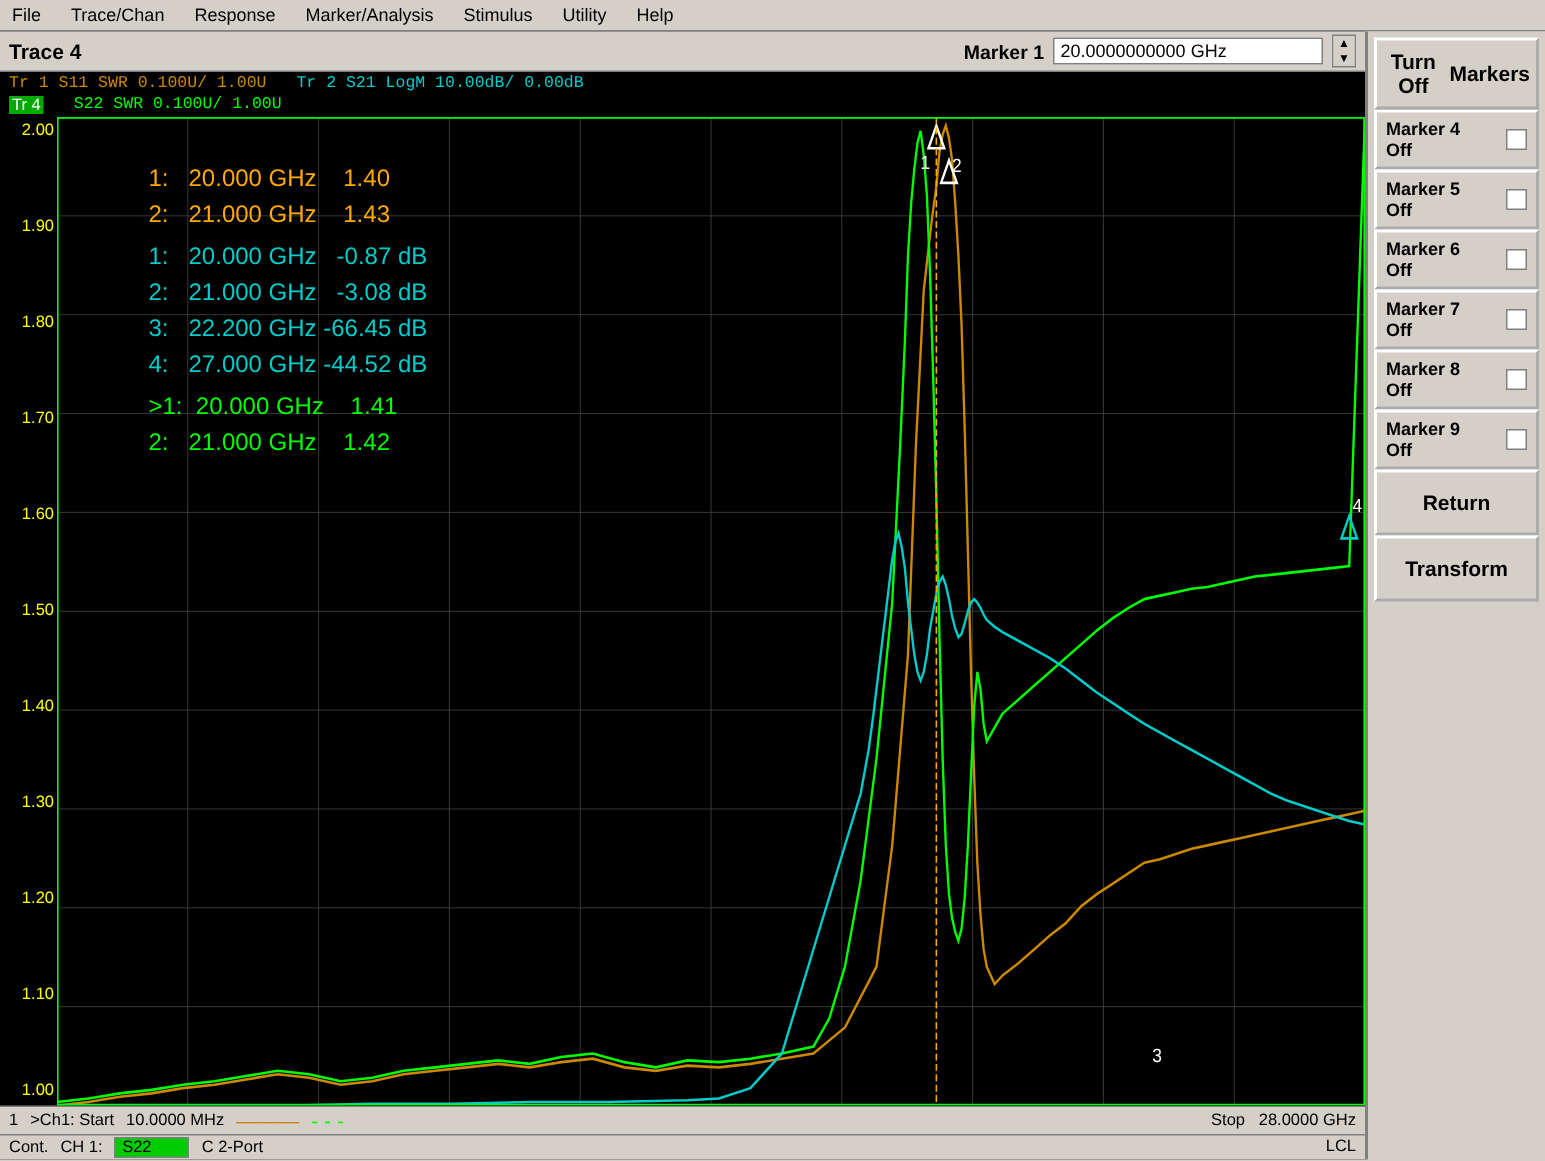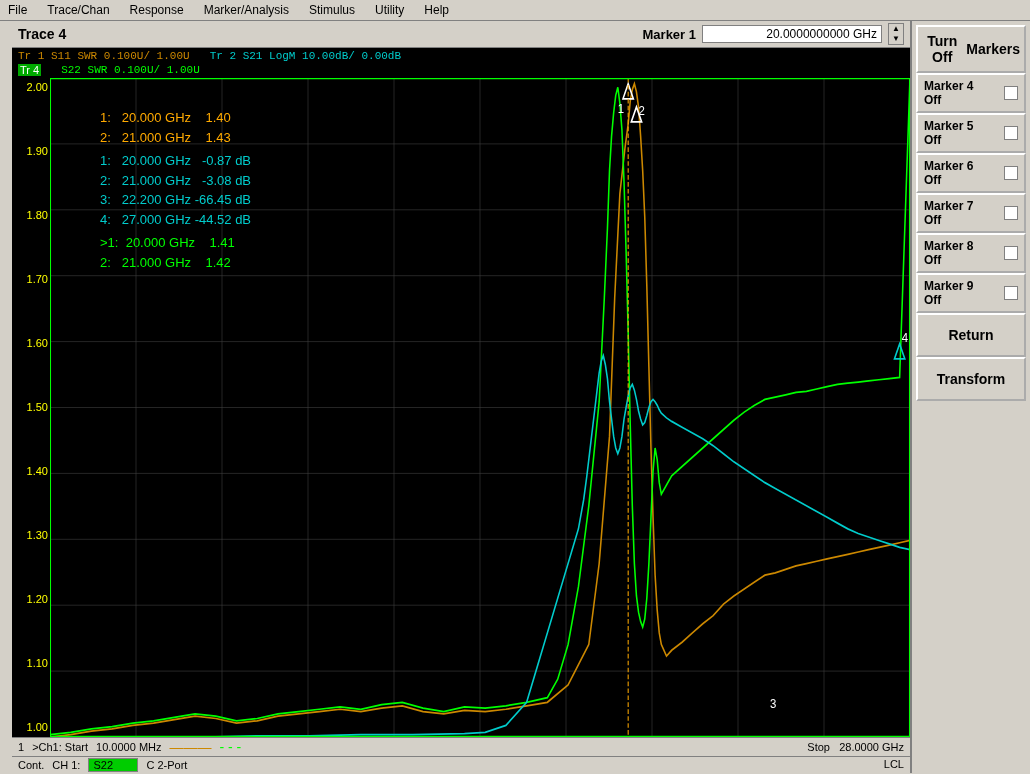--- a/index.html
+++ b/index.html
@@ -24,21 +24,20 @@
     .menubar-item {
       cursor: pointer;
       padding: 1px 4px;
       font-size: 12px;
     }
 
     
     .main-layout {
       display: flex;
       height: calc(774px - 22px);
-      margin-left: 12px;
     }
 
     
     .chart-area {
       flex: 1;
       background: #000000;
       display: flex;
       flex-direction: column;
       position: relative;
     }
@@ -65,21 +64,21 @@
     .marker-label {
       font-size: 13px;
       font-weight: bold;
     }
     .marker-input {
       background: white;
       border: 1px solid #808080;
       padding: 1px 4px;
       font-size: 12px;
       width: 180px;
-      text-align: right;
+      text-align: left;
     }
     .marker-spinners {
       display: flex;
       flex-direction: column;
       border: 1px solid #808080;
     }
     .marker-spinner-btn {
       background: #d4d0c8;
       border: none;
       width: 14px;
@@ -217,23 +216,23 @@
     }
     .sidebar-btn-large {
       font-size: 14px;
       font-weight: bold;
       min-height: 44px;
     }
 
     .marker-data-overlay {
       position: absolute;
       top: 30px;
-      left: 50px;
+      left: 61px;
       color: #ffffff;
-      font-size: 13px;
+      font-size: 16px;
       line-height: 1.5;
       pointer-events: none;
     }
     .md-yellow { color: #ffaa00; }
     .md-cyan { color: #00cccc; text-align: right; }
     .md-green { color: #00ff00; }
   </style>
 </head>
 <body>
 

